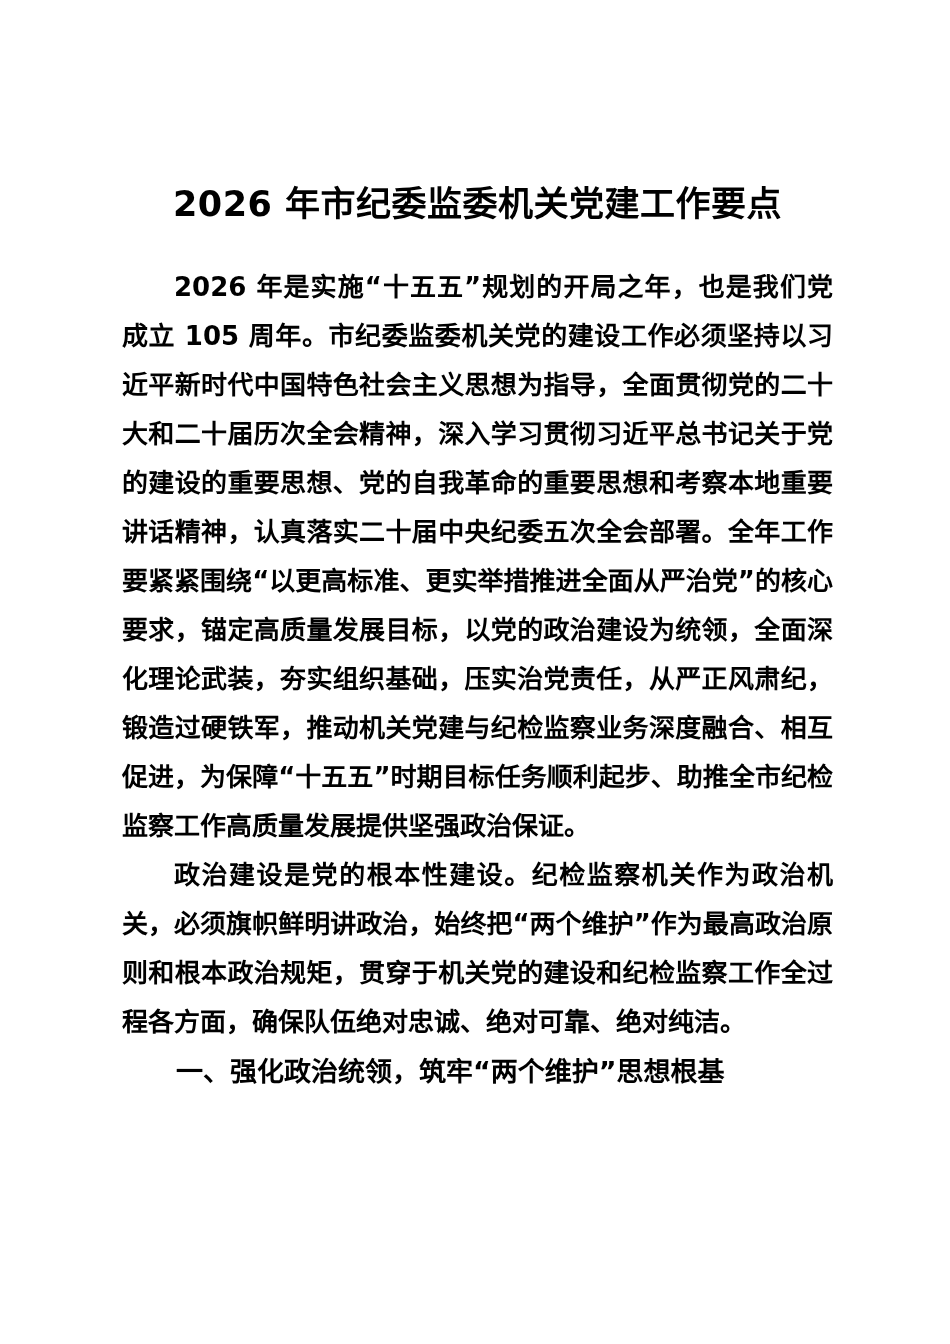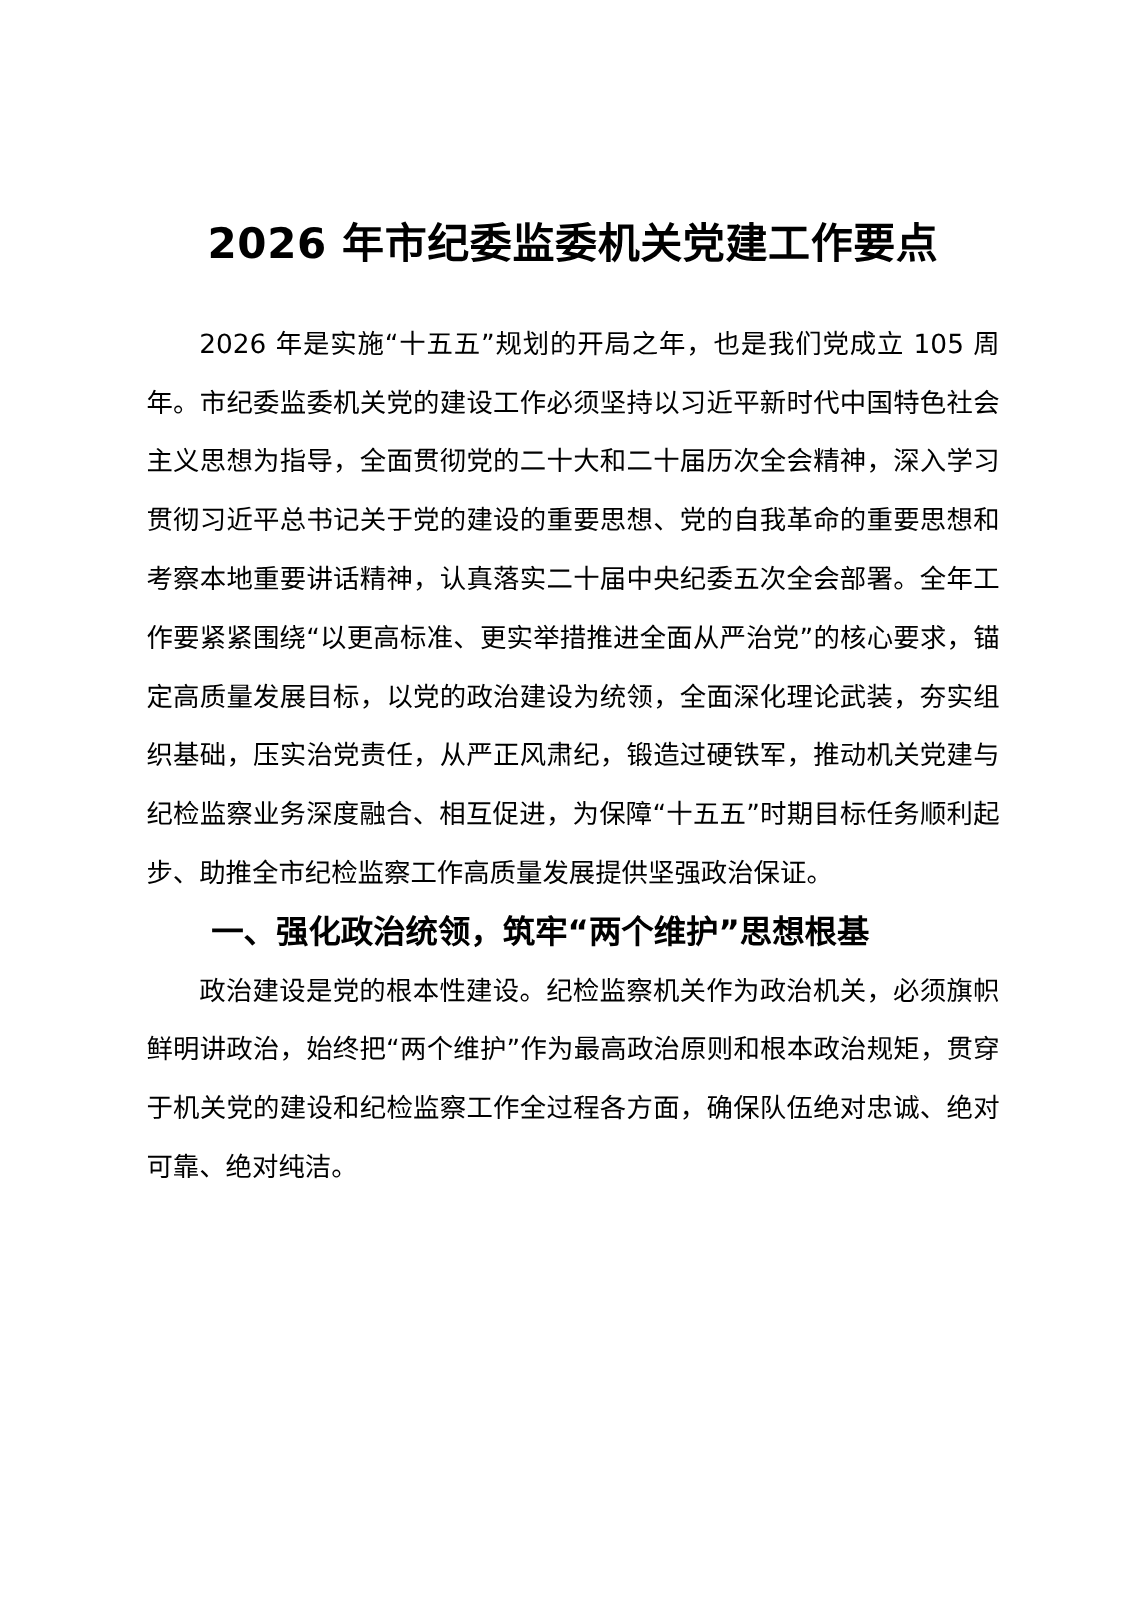--- a/index.html
+++ b/index.html
@@ -24,37 +24,38 @@
   .doc-title {
     margin: 0 0 35px 0;
     font-size: 35px;
     line-height: 48px;
     font-weight: 700;
     text-align: center;
     letter-spacing: 0.5px;
   }
   .para {
     margin: 0;
-    font-size: 22px;
+    font-size: 26px;
     line-height: 49px;
     text-align: justify;
     text-justify: inter-ideograph;
     text-indent: 2em;
     word-break: break-all;
+    font-weight: bold;
   }
   .para.heading {
     font-weight: 700;
     font-size: 27px;
   }
 </style>
 </head>
 <body>
 
 <div class="page">
   <h1 class="doc-title">2026 年市纪委监委机关党建工作要点</h1>
 
   <p class="para">2026 年是实施“十五五”规划的开局之年，也是我们党成立 105 周年。市纪委监委机关党的建设工作必须坚持以习近平新时代中国特色社会主义思想为指导，全面贯彻党的二十大和二十届历次全会精神，深入学习贯彻习近平总书记关于党的建设的重要思想、党的自我革命的重要思想和考察本地重要讲话精神，认真落实二十届中央纪委五次全会部署。全年工作要紧紧围绕“以更高标准、更实举措推进全面从严治党”的核心要求，锚定高质量发展目标，以党的政治建设为统领，全面深化理论武装，夯实组织基础，压实治党责任，从严正风肃纪，锻造过硬铁军，推动机关党建与纪检监察业务深度融合、相互促进，为保障“十五五”时期目标任务顺利起步、助推全市纪检监察工作高质量发展提供坚强政治保证。</p>
 
+  <p class="para">政治建设是党的根本性建设。纪检监察机关作为政治机关，必须旗帜鲜明讲政治，始终把“两个维护”作为最高政治原则和根本政治规矩，贯穿于机关党的建设和纪检监察工作全过程各方面，确保队伍绝对忠诚、绝对可靠、绝对纯洁。</p>
+
   <p class="para heading">一、强化政治统领，筑牢“两个维护”思想根基</p>
-
-  <p class="para">政治建设是党的根本性建设。纪检监察机关作为政治机关，必须旗帜鲜明讲政治，始终把“两个维护”作为最高政治原则和根本政治规矩，贯穿于机关党的建设和纪检监察工作全过程各方面，确保队伍绝对忠诚、绝对可靠、绝对纯洁。</p>
 
 </div>
 
 </body></html>

